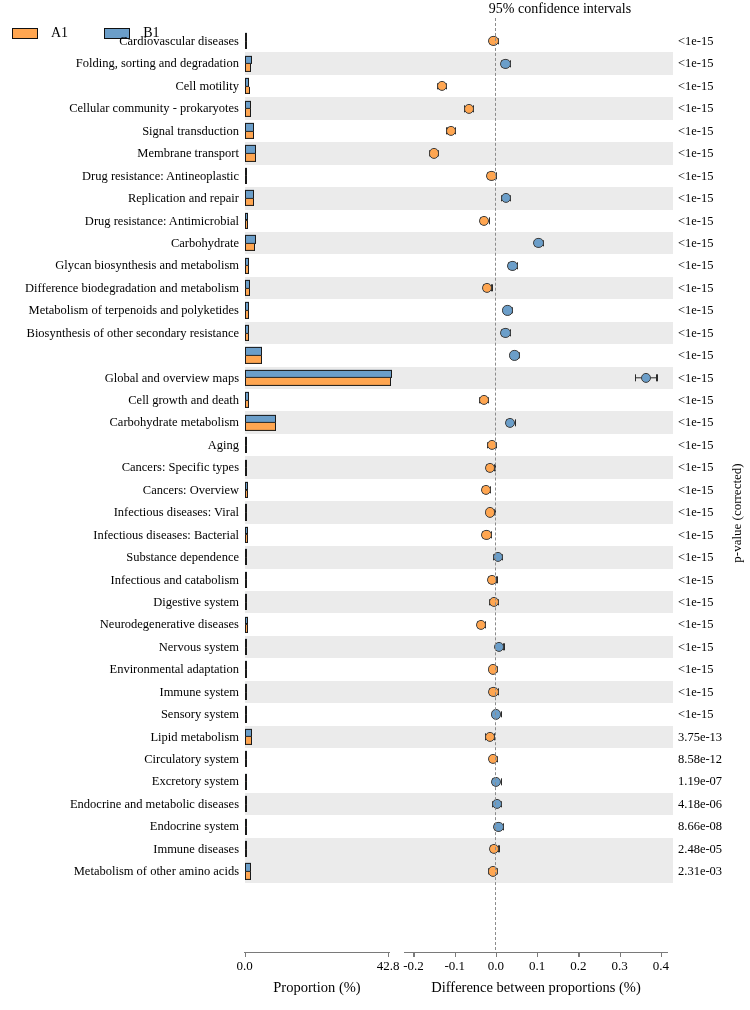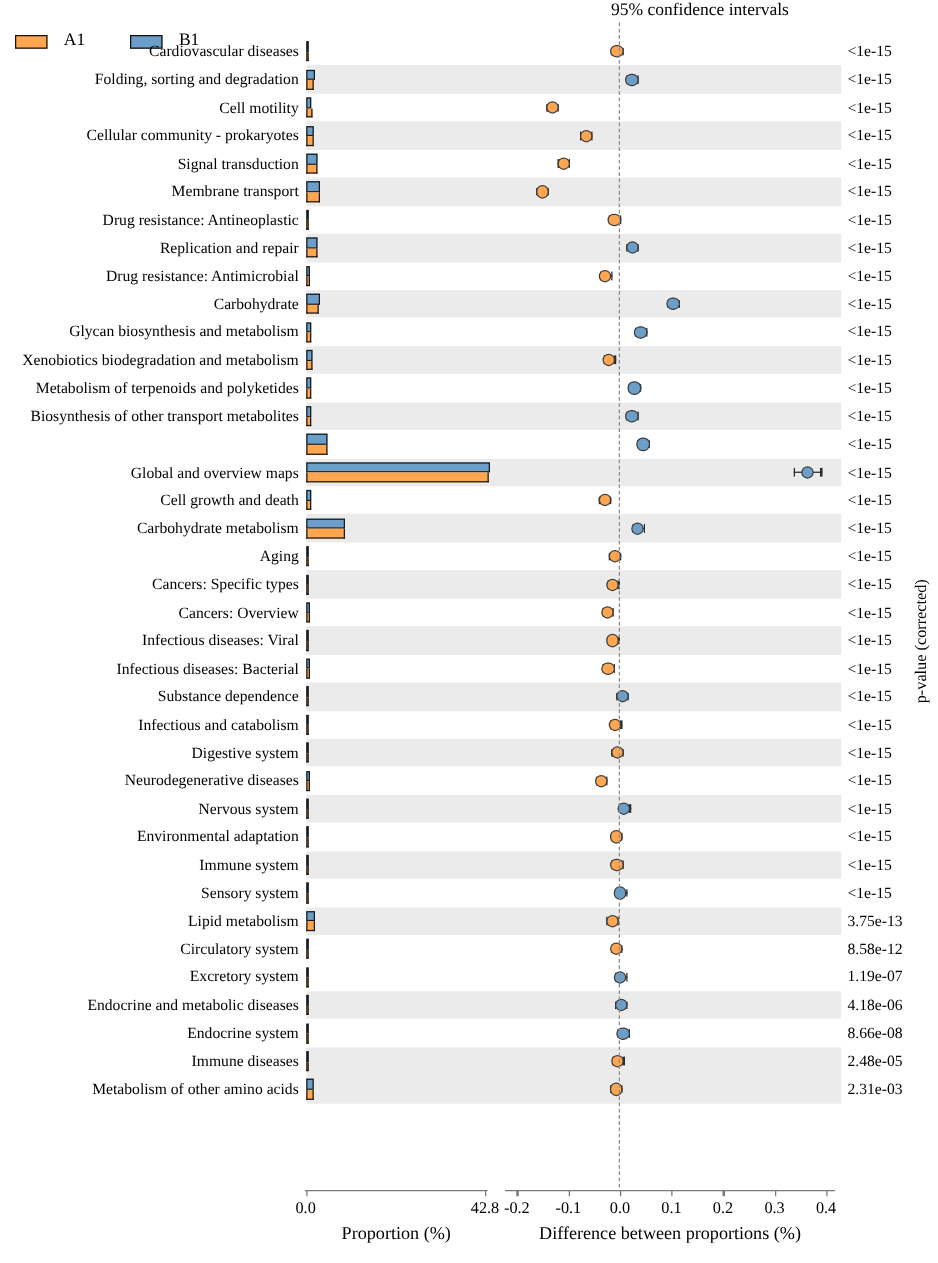--- a/index.html
+++ b/index.html
@@ -235,21 +235,21 @@
           <div class="ebar" style="width: 9.89538px; left: 103.902px;">
             <i class="l"></i>
             <i class="r"></i>
           </div>
           <div class="dot" style="left: 103.349px; background: rgb(107, 158, 201);"></div>
         </div>
         <div class="pv">&lt;1e-15</div>
       </div>
       <div class="row alt">
         <div class="band"></div>
-        <div class="cat-label">Xenobiotics biodegradation and metabolism</div>
+        <div class="cat-label">Difference biodegradation and metabolism</div>
         <div class="bars">
           <div class="bar b1" style="width: 2.64252px;"></div>
           <div class="bar a1" style="width: 2.71028px;"></div>
         </div>
         <div class="diff">
           <div class="ebar" style="width: 9.89538px; left: 78.7508px;">
             <i class="l"></i>
             <i class="r"></i>
           </div>
           <div class="dot" style="left: 78.1985px; background: rgb(255, 166, 81);"></div>
@@ -267,21 +267,21 @@
           <div class="ebar" style="width: 9.89538px; left: 98.9538px;">
             <i class="l"></i>
             <i class="r"></i>
           </div>
           <div class="dot" style="left: 98.4015px; background: rgb(107, 158, 201);"></div>
         </div>
         <div class="pv">&lt;1e-15</div>
       </div>
       <div class="row alt">
         <div class="band"></div>
-        <div class="cat-label">Biosynthesis of other transport metabolites</div>
+        <div class="cat-label">Biosynthesis of other secondary resistance</div>
         <div class="bars">
           <div class="bar b1" style="width: 1.59229px;"></div>
           <div class="bar a1" style="width: 1.52453px;"></div>
         </div>
         <div class="diff">
           <div class="ebar" style="width: 9.89538px; left: 96.8923px;">
             <i class="l"></i>
             <i class="r"></i>
           </div>
           <div class="dot" style="left: 96.34px; background: rgb(107, 158, 201);"></div>

